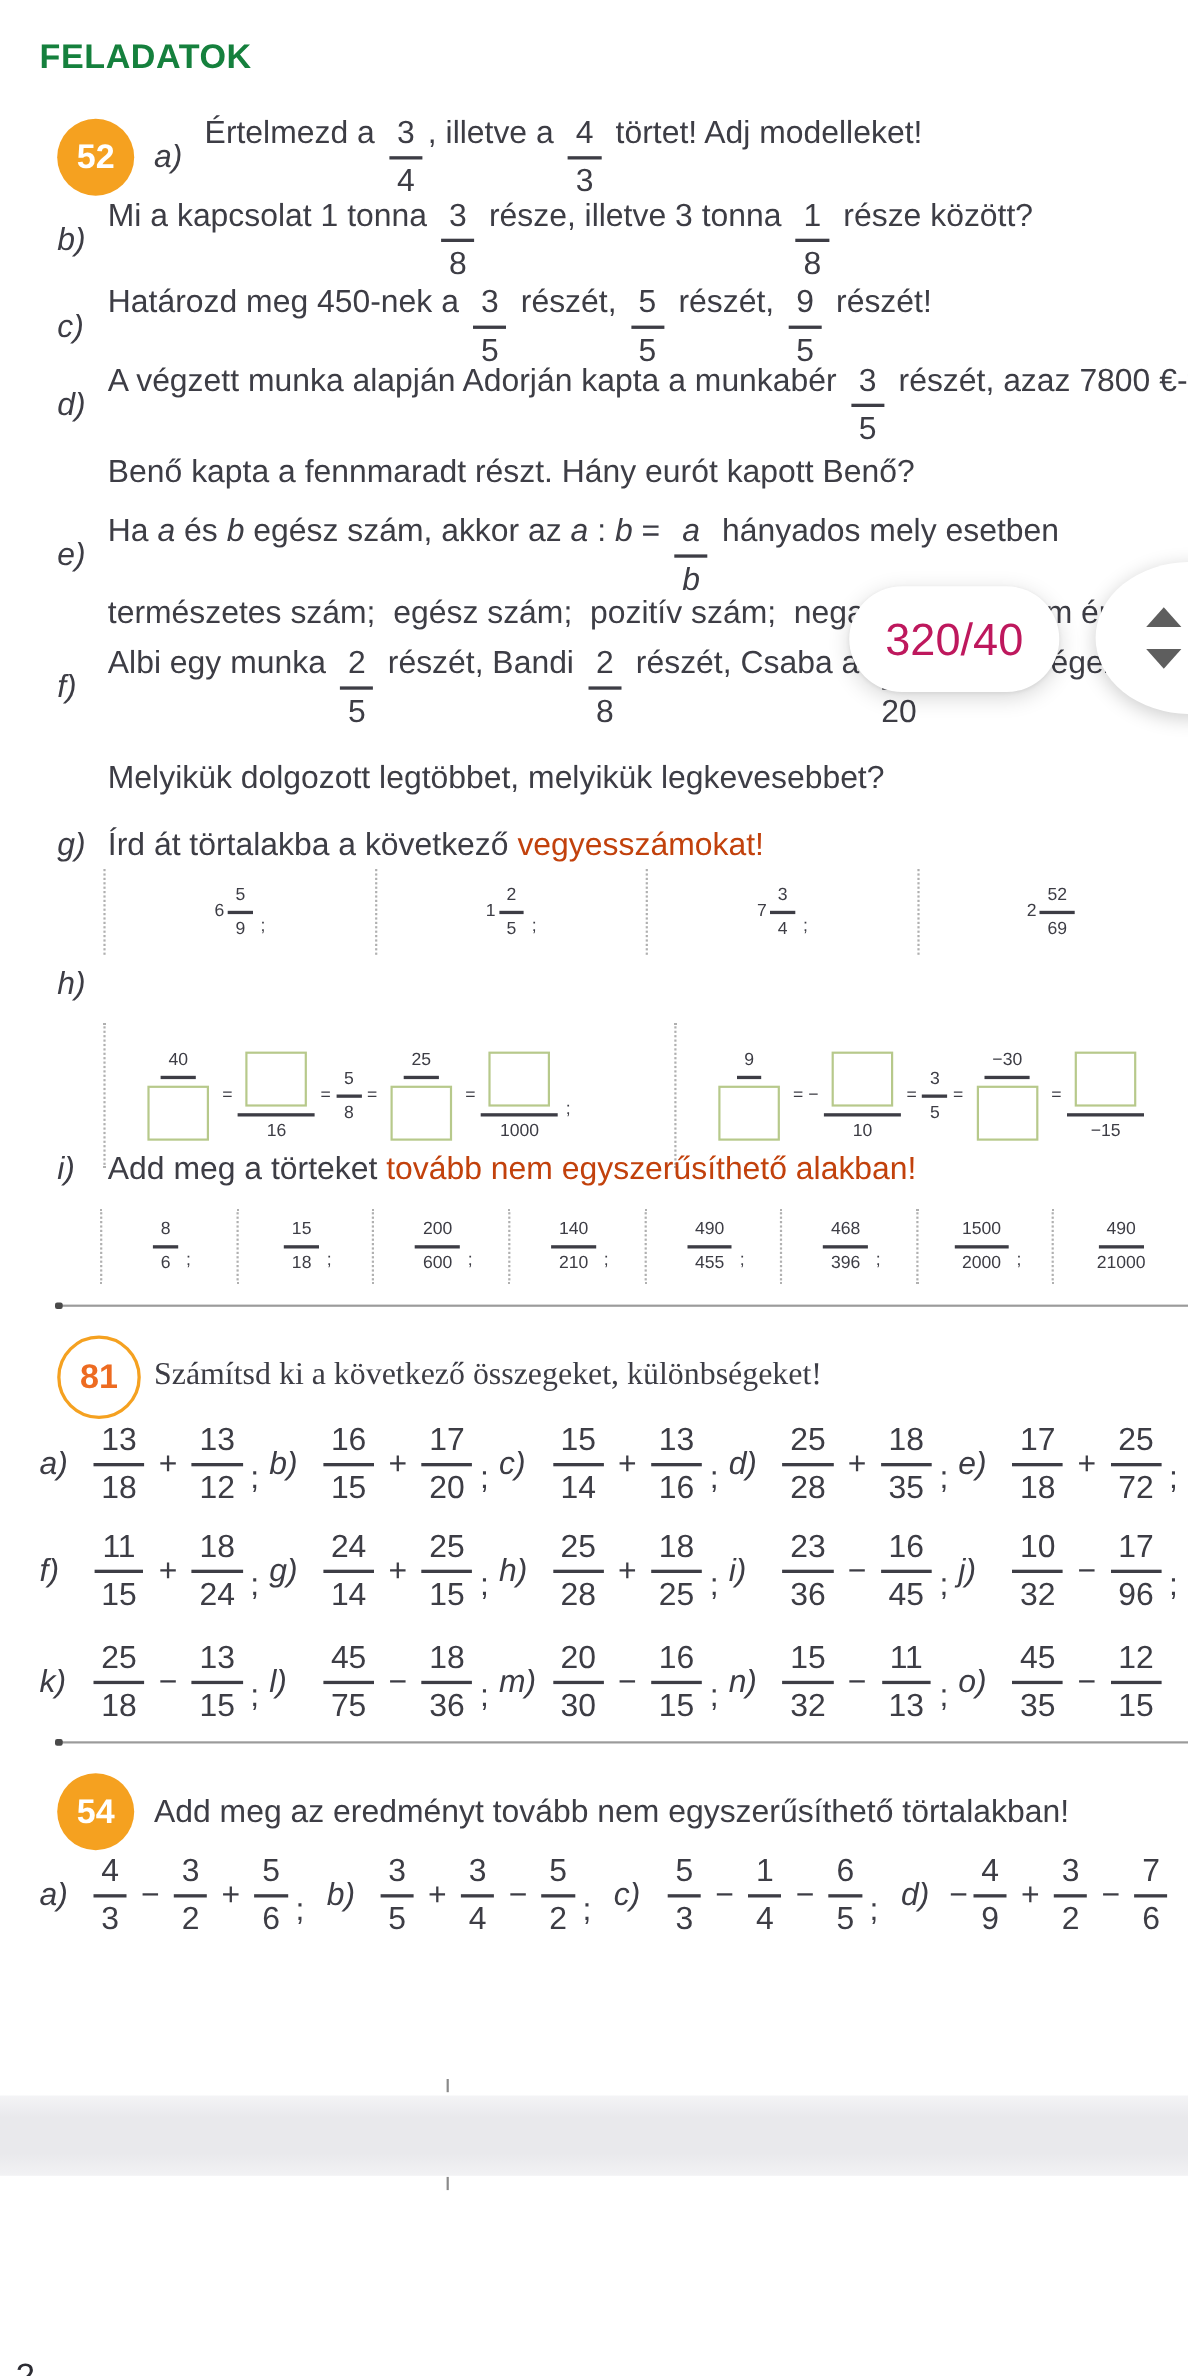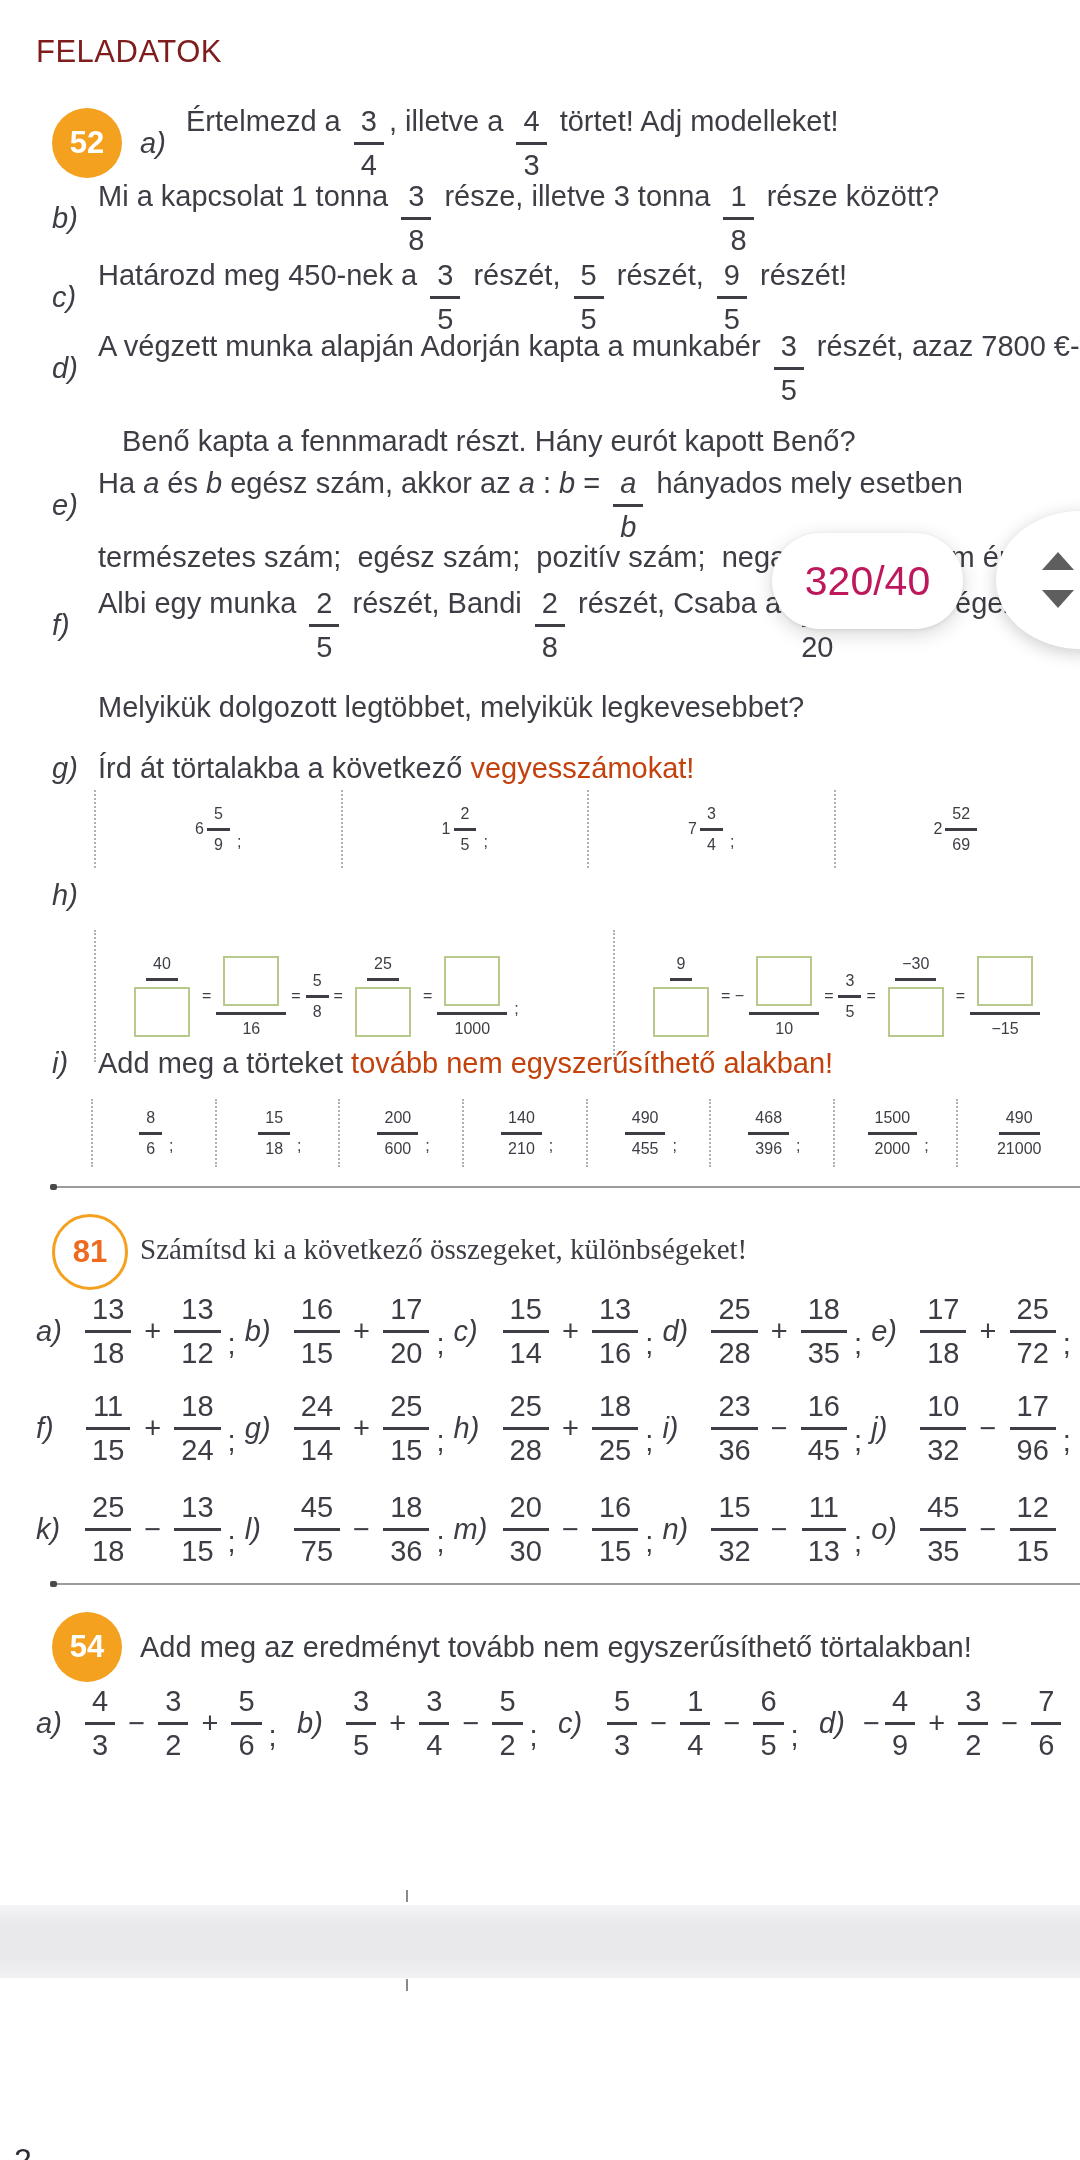--- a/index.html
+++ b/index.html
@@ -1,18 +1,18 @@
 <!DOCTYPE html>
 <html><head>
 <meta charset="utf-8">
 <style>
   html,body{margin:0;padding:0;background:#fff;}
   .page{position:relative;width:1080px;height:2160px;background:#ffffff;overflow:hidden;
         font-family:"Liberation Sans",sans-serif;color:#3d3d45;}
-  .hdr{position:absolute;left:36px;top:34px;font-size:31px;font-weight:normal;color:#7f1d1d;letter-spacing:.5px;}
+  .hdr{position:absolute;left:36px;top:34px;font-size:31px;font-weight:bold;color:#15803d;letter-spacing:.5px;}
   .badge{position:absolute;width:70px;height:70px;border-radius:50%;display:flex;align-items:center;
          justify-content:center;font-size:31px;font-weight:bold;}
   .badge.filled{background:#f5a120;color:#fff;}
   .badge.outline{background:#fff;border:3px solid #f5a120;color:#ed6b21;}
   .line{position:absolute;display:flex;align-items:center;white-space:pre;font-size:29px;height:70px;}
   .line.short{height:50px;}
   .lbl{font-style:italic;flex:none;width:46px;}
   .it{font-style:italic;}
   .red{color:#c2410c;}
   .frac{display:inline-flex;flex-direction:column;align-items:center;line-height:1;margin:0 5px;text-align:center;}
@@ -64,21 +64,21 @@
     <span class="rich"><span>Mi a kapcsolat 1 tonna </span><span class="frac"><span class="n">3</span><span class="d">8</span></span><span> része, illetve 3 tonna </span><span class="frac"><span class="n">1</span><span class="d">8</span></span><span> része között?</span></span>
   </div>
   <div class="line" style="left:52px;top:262px;">
     <span class="lbl">c)</span>
     <span class="rich"><span>Határozd meg 450-nek a </span><span class="frac"><span class="n">3</span><span class="d">5</span></span><span> részét, </span><span class="frac"><span class="n">5</span><span class="d">5</span></span><span> részét, </span><span class="frac"><span class="n">9</span><span class="d">5</span></span><span> részét!</span></span>
   </div>
   <div class="line" style="left:52px;top:333px;">
     <span class="lbl">d)</span>
     <span class="rich"><span>A végzett munka alapján Adorján kapta a munkabér </span><span class="frac"><span class="n">3</span><span class="d">5</span></span><span> részét, azaz 7800 €-t, míg</span></span>
   </div>
-  <div class="line short" style="left:98px;top:416px;margin-left:24px;">
+  <div class="line short" style="left:98px;top:404px;">
     <span class="rich"><span>Benő kapta a fennmaradt részt. Hány eurót kapott Benő?</span></span>
   </div>
   <div class="line" style="left:52px;top:470px;">
     <span class="lbl">e)</span>
     <span class="rich"><span>Ha </span><span class="it">a</span><span> és </span><span class="it">b</span><span> egész szám, akkor az </span><span class="it">a</span><span> : </span><span class="it">b</span><span> = </span><span class="frac fit"><span class="n">a</span><span class="d">b</span></span><span> hányados mely esetben</span></span>
   </div>
   <div class="line short" style="left:98px;top:532px;">
     <span class="rich"><span>természetes szám;  egész szám;  pozitív szám;  negatív szám;  nem értelmezhető</span></span>
   </div>
   <div class="line" style="left:52px;top:590px;">

